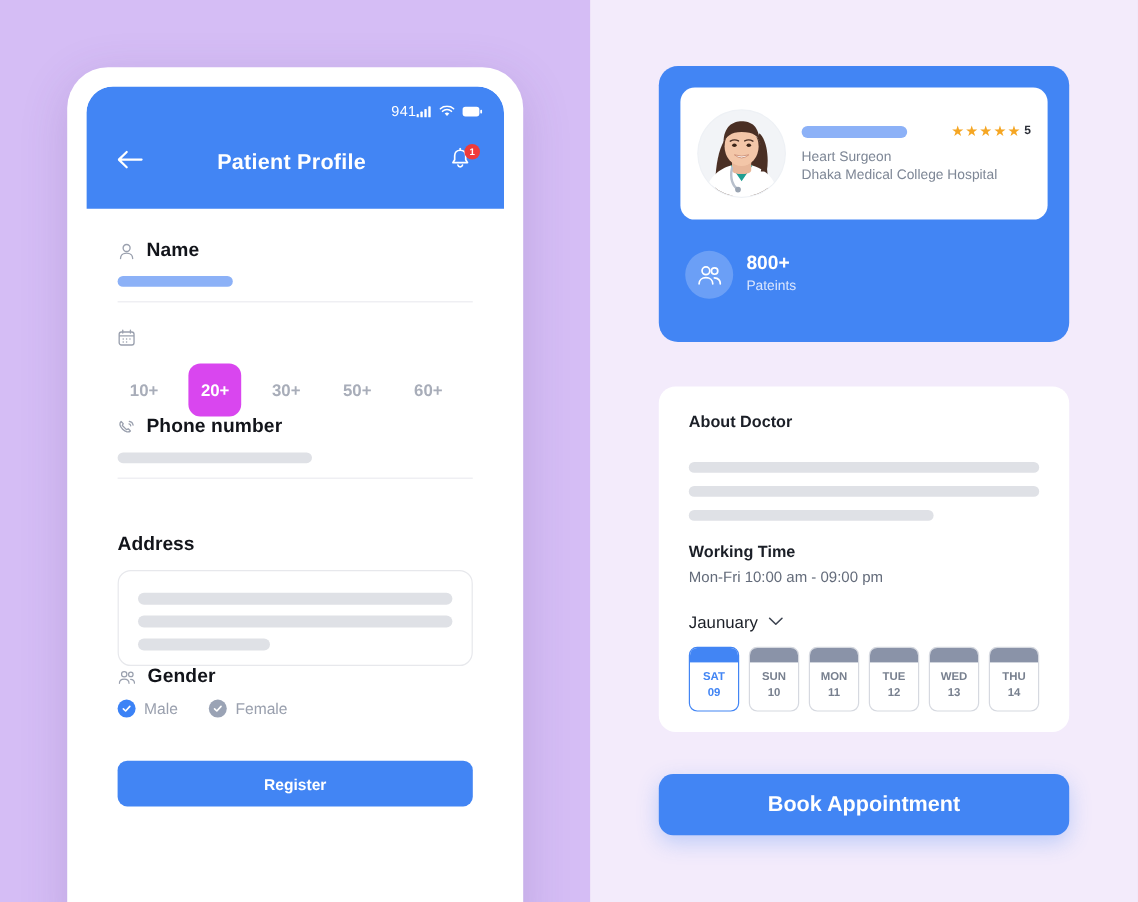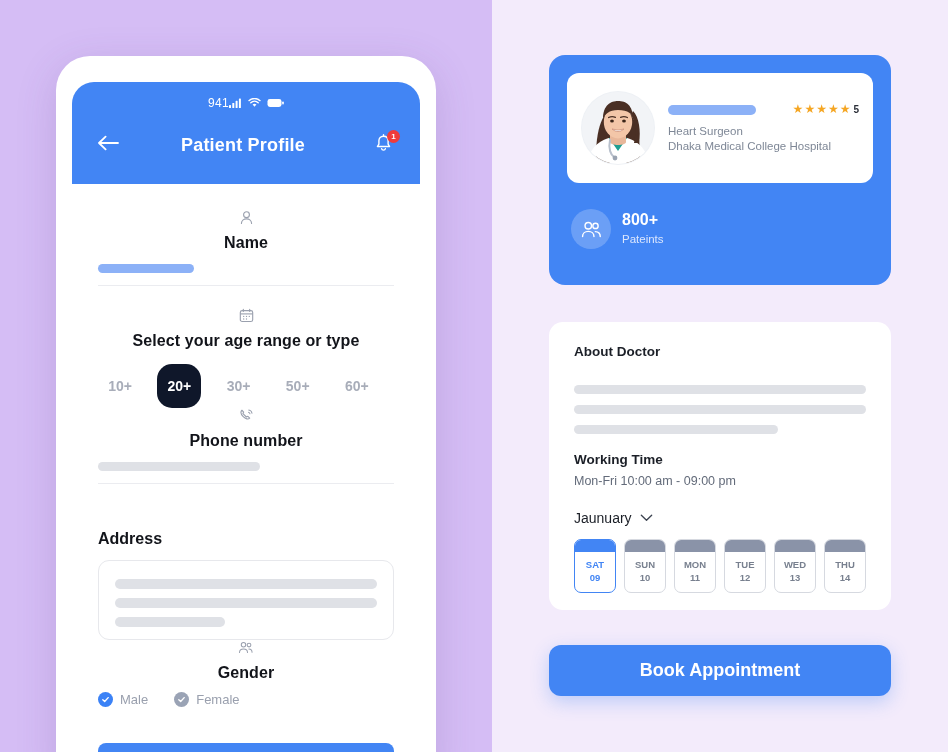--- a/index.html
+++ b/index.html
@@ -56,24 +56,23 @@
   .app-header {
     background: #4285f4;
     height: 102px;
     border-radius: 22px 22px 0 0;
     position: relative;
     padding: 0;
   }
   .status-bar {
     display: flex;
     align-items: center;
-    justify-content: center;
+    justify-content: flex-end;
     padding: 12px 18px 0 18px;
     height: 30px;
-    margin-top: 10px;
   }
   .status-time {
     color: #ffffff;
     font-size: 12px;
     letter-spacing: 0.3px;
   }
   .status-icons {
     display: flex;
     align-items: center;
     gap: 6px;
@@ -121,21 +120,20 @@
   }
 
   
   .form-body {
     padding: 26px 26px 0 26px;
   }
   .field-label-row {
     display: flex;
     align-items: center;
     gap: 9px;
-    flex-direction: column;
   }
   .field-label {
     font-size: 16px;
     font-weight: bold;
     color: #12141a;
     letter-spacing: 0.1px;
   }
   .field-icon { display: flex; align-items: center; color: #9aa0ae; }
   .field-icon svg { display: block; }
 
@@ -164,23 +162,22 @@
     width: 48px; height: 44px;
     display: flex; align-items: center; justify-content: center;
     font-size: 14px;
     font-weight: bold;
     color: #a8adb9;
     border-radius: 10px;
     cursor: pointer;
     margin-right: 15px;
   }
   .age-pill.active {
-    background: #0f172a;
+    background: #d946ef;
     color: #ffffff;
-    border-radius: 15px;
   }
 
   
   .gender-row {
     display: flex;
     align-items: center;
     margin-top: 10px;
     gap: 26px;
   }
   .gender-opt {
@@ -528,21 +525,20 @@
                 <rect x="1.4" y="2.8" width="13.2" height="11.6" rx="2" stroke="currentColor" stroke-width="1.2" fill="none"></rect>
                 <path d="M1.4 6.3 H14.6" stroke="currentColor" stroke-width="1.2"></path>
                 <path d="M4.6 1.3 v2.4 M11.4 1.3 v2.4" stroke="currentColor" stroke-width="1.2" stroke-linecap="round"></path>
                 <circle cx="5" cy="9" r="0.7" fill="currentColor"></circle>
                 <circle cx="8" cy="9" r="0.7" fill="currentColor"></circle>
                 <circle cx="11" cy="9" r="0.7" fill="currentColor"></circle>
                 <circle cx="5" cy="11.7" r="0.7" fill="currentColor"></circle>
                 <circle cx="8" cy="11.7" r="0.7" fill="currentColor"></circle>
               </svg>
             </span>
-            <span class="field-label">Select your age range or type</span>
           </div>
           <div class="age-row">
             <div class="age-pill">10+</div>
             <div class="age-pill active">20+</div>
             <div class="age-pill">30+</div>
             <div class="age-pill">50+</div>
             <div class="age-pill">60+</div>
           </div>
         </div>
 

